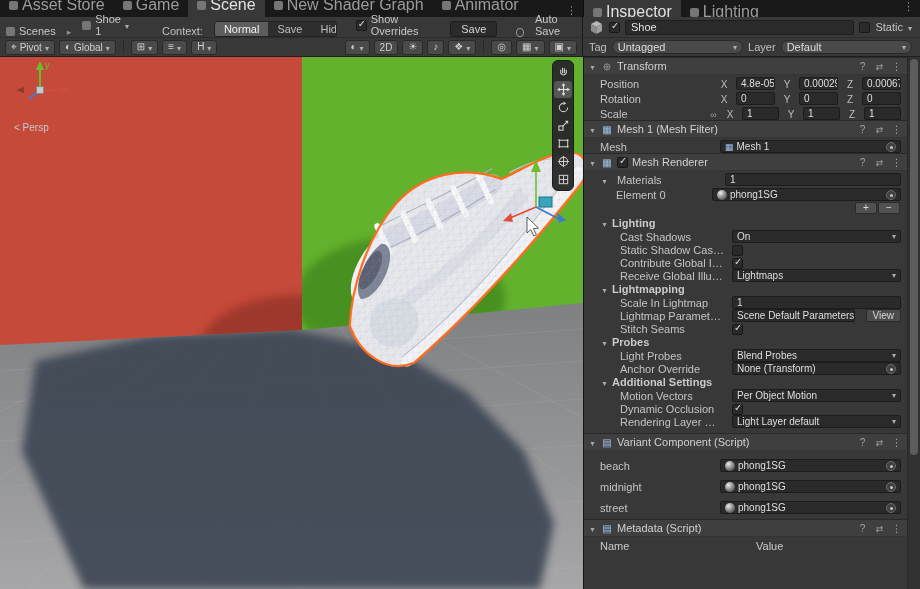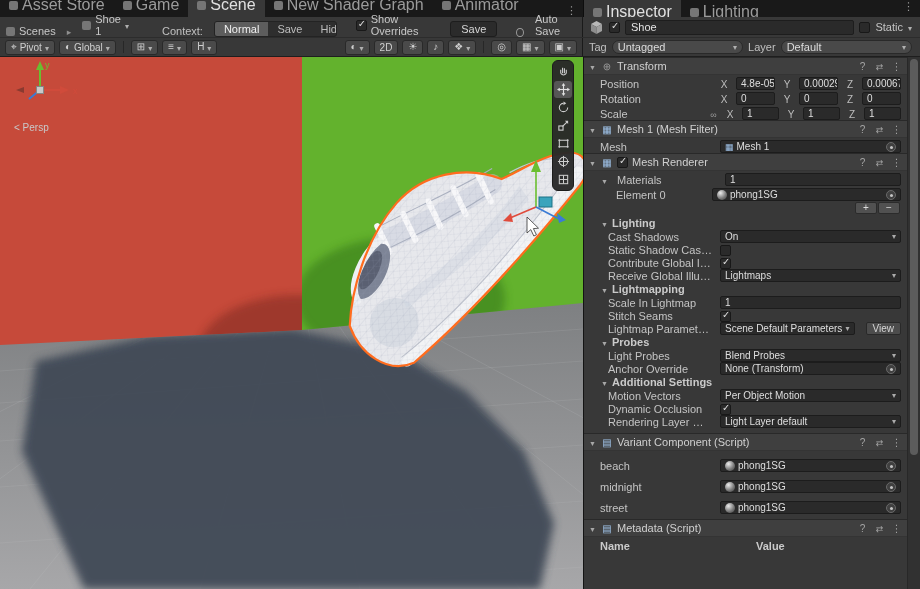--- a/index.html
+++ b/index.html
@@ -66,21 +66,21 @@
   .icon-script::before{content:"▤"}
   .hspacer{flex:1}
   .hicon{width:13px;text-align:center;color:#a5a5a5;font-weight:normal;font-size:10px}
   .icon-help::before{content:"?"}
   .icon-preset::before{content:"⇄";font-size:9px}
   .icon-kebab::before{content:"⋮"}
   .cb{width:11px;height:11px;background:#2a2a2a;border:1px solid #181818;border-radius:2px;flex:none;position:relative}
   .cb.on::before{content:"✓";position:absolute;left:1px;top:-3px;font-size:10px;color:#dcdcdc;font-weight:normal}
   .prop-row{height:15px;display:flex;align-items:flex-end;gap:8px;padding:0 6px 0 16px}
   .prop-row.h13{height:13px}
-  .prop-row.lvl2{padding-left:24px}
+  .prop-row.lvl2{padding-left:36px}
   .prop-row.el{padding-left:32px}
   .prop-label{width:112px;flex:none;white-space:nowrap;overflow:hidden;text-overflow:ellipsis;color:#c4c4c4}
   .lvl2 .prop-label{width:104px}
   .el .prop-label{width:88px}
   .prop-label.after-fold{width:100px}
   .prop-label.w-scale{width:101px}
   .field{flex:1;min-width:0;height:13px;background:#2a2a2a;border:1px solid #1c1c1c;border-radius:2px;display:flex;align-items:center;gap:3px;padding:0 4px;color:#dfdfdf;white-space:nowrap;overflow:hidden;font-size:10px}
   .dd::after{content:"▾";margin-left:auto;font-size:8px;color:#ababab;flex:none}
   .obj-txt{overflow:hidden;text-overflow:ellipsis;white-space:nowrap}
   .axis{width:8px;flex:none;color:#bdbdbd;font-size:10px;text-align:center}
@@ -88,21 +88,21 @@
   .icon-link::before{content:"∞";font-size:9px}
   .picker{width:10px;height:10px;border-radius:50%;background:#404040;border:1px solid #6a6a6a;flex:none;margin-left:auto;position:relative}
   .picker::before{content:"";position:absolute;left:3px;top:3px;width:3px;height:3px;border-radius:50%;background:#c4c4c4}
   .ball{width:10px;height:10px;border-radius:50%;background:radial-gradient(circle at 35% 30%,#ececec,#7c7c7c 55%,#383838);flex:none}
   .glyph-mesh{color:#9fc2e8;font-size:9px;flex:none}
   .glyph-mesh::before{content:"▦"}
   .sub-header{height:14px;display:flex;align-items:center;gap:3px;padding-left:16px;font-weight:bold;color:#cacaca}
   .pm-row{display:flex;justify-content:flex-end;gap:1px;padding:1px 7px 2px 0;height:15px}
   .pm-btn{width:22px;height:12px;background:#515151;border:1px solid #2b2b2b;border-radius:2px;color:#ddd;display:flex;align-items:center;justify-content:center;font-size:10px;line-height:1}
   .btn-view{flex:none;height:13px;background:#4c4c4c;border:1px solid #292929;border-radius:2px;padding:0 6px;color:#d6d6d6;display:flex;align-items:center;font-size:10px;margin-left:3px}
-  .meta-cols{display:flex;padding:3px 6px 0 16px;font-weight:bold;color:#cacaca}
+  .meta-cols{display:flex;padding:3px 6px 0 16px;font-weight:normal;color:#cacaca}
   .meta-name{width:156px}
   .gap{height:5px}
   .vrow{height:21px}
   .scrollbar{position:absolute;top:0;right:0;width:13px;height:100%;background:#313131;border-left:1px solid #282828}
   .thumb{position:absolute;top:2px;left:2px;width:8px;height:396px;background:#5c5c5c;border-radius:4px}
 </style>
 </head>
 <body>
 
 <div class="app">
@@ -536,27 +536,27 @@
 
         <div class="sub-header">
           <span class="fold"></span>
           <span>Lightmapping</span>
         </div>
         <div class="prop-row h13 lvl2">
           <span class="prop-label">Scale In Lightmap</span>
           <span class="field">1</span>
         </div>
         <div class="prop-row h13 lvl2">
-          <span class="prop-label">Stitch Seams</span>
-          <span class="cb on"></span>
-        </div>
-        <div class="prop-row h13 lvl2">
           <span class="prop-label">Lightmap Parameters</span>
           <span class="field dd">Scene Default Parameters</span>
           <span class="btn-view">View</span>
+        </div>
+        <div class="prop-row h13 lvl2">
+          <span class="prop-label">Stitch Seams</span>
+          <span class="cb on"></span>
         </div>
 
         <div class="sub-header">
           <span class="fold"></span>
           <span>Probes</span>
         </div>
         <div class="prop-row h13 lvl2">
           <span class="prop-label">Light Probes</span>
           <span class="field dd">Blend Probes</span>
         </div>

